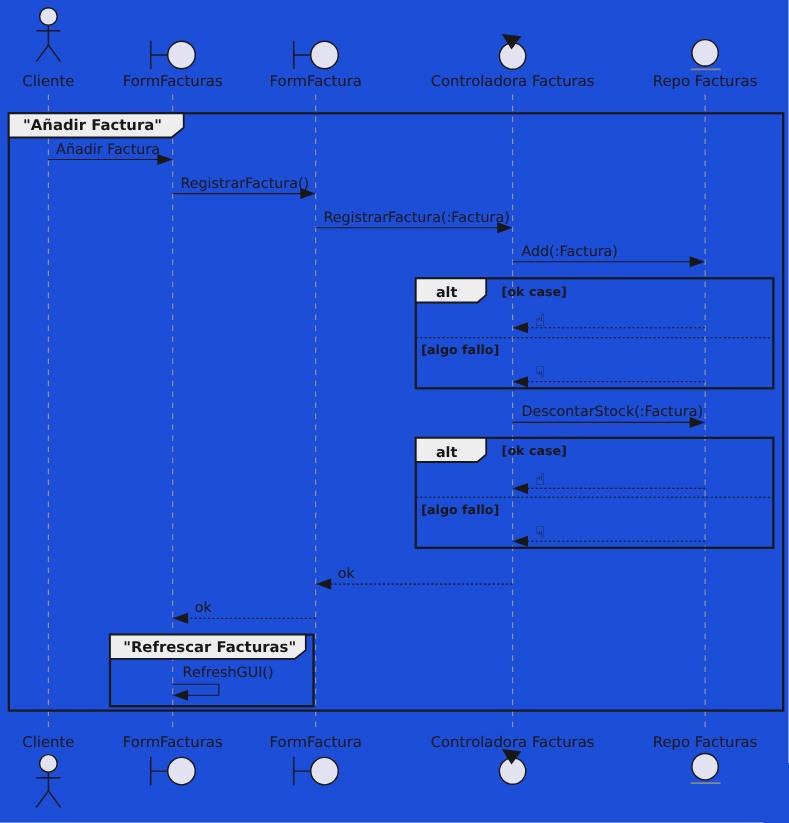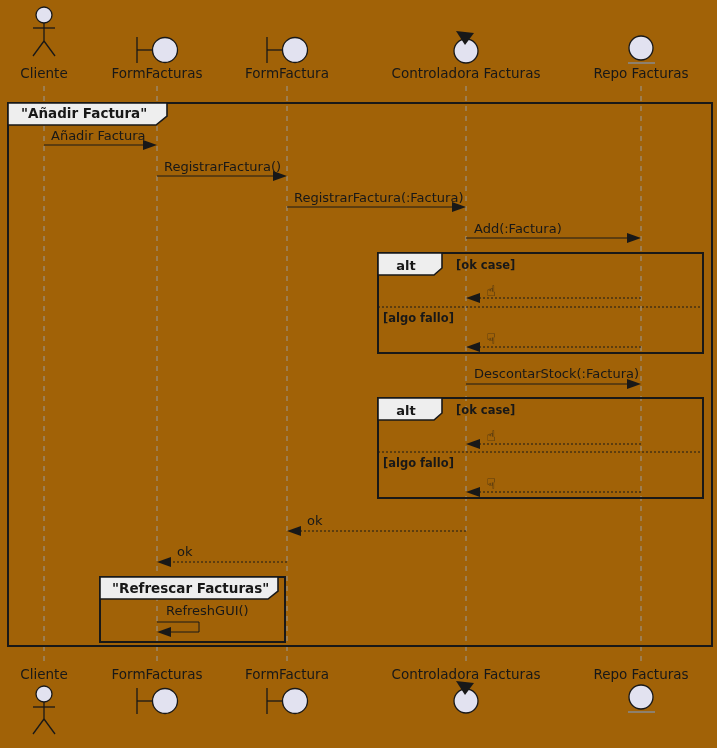--- a/index.html
+++ b/index.html
@@ -1,16 +1,16 @@
 <!DOCTYPE html>
 <html><head>
 <meta charset="utf-8">
 <style>
   html,body { margin:0; padding:0; background:#ffffff; }
-  .canvas { width:717px; height:748px; position:relative; background:#a16207; }
+  .canvas { width:717px; height:748px; position:relative; background:#1d4ed8; }
   svg text { font-family:"DejaVu Sans", sans-serif; font-size:13px; fill:#181818; }
   .plabel { font-size:13.5px; }
   .ttl { font-size:13.5px; font-weight:bold; }
   .guard { font-size:11.5px; font-weight:bold; }
   .op { font-size:13px; font-weight:bold; }
   .glyph { font-size:15px; text-anchor:middle; }
   .mid { text-anchor:middle; }
   .ln   { stroke:#181818; fill:none; stroke-width:1; }
   .ln15 { stroke:#181818; fill:none; stroke-width:1.3; }
   .thk  { stroke:#181818; fill:none; stroke-width:2; }

